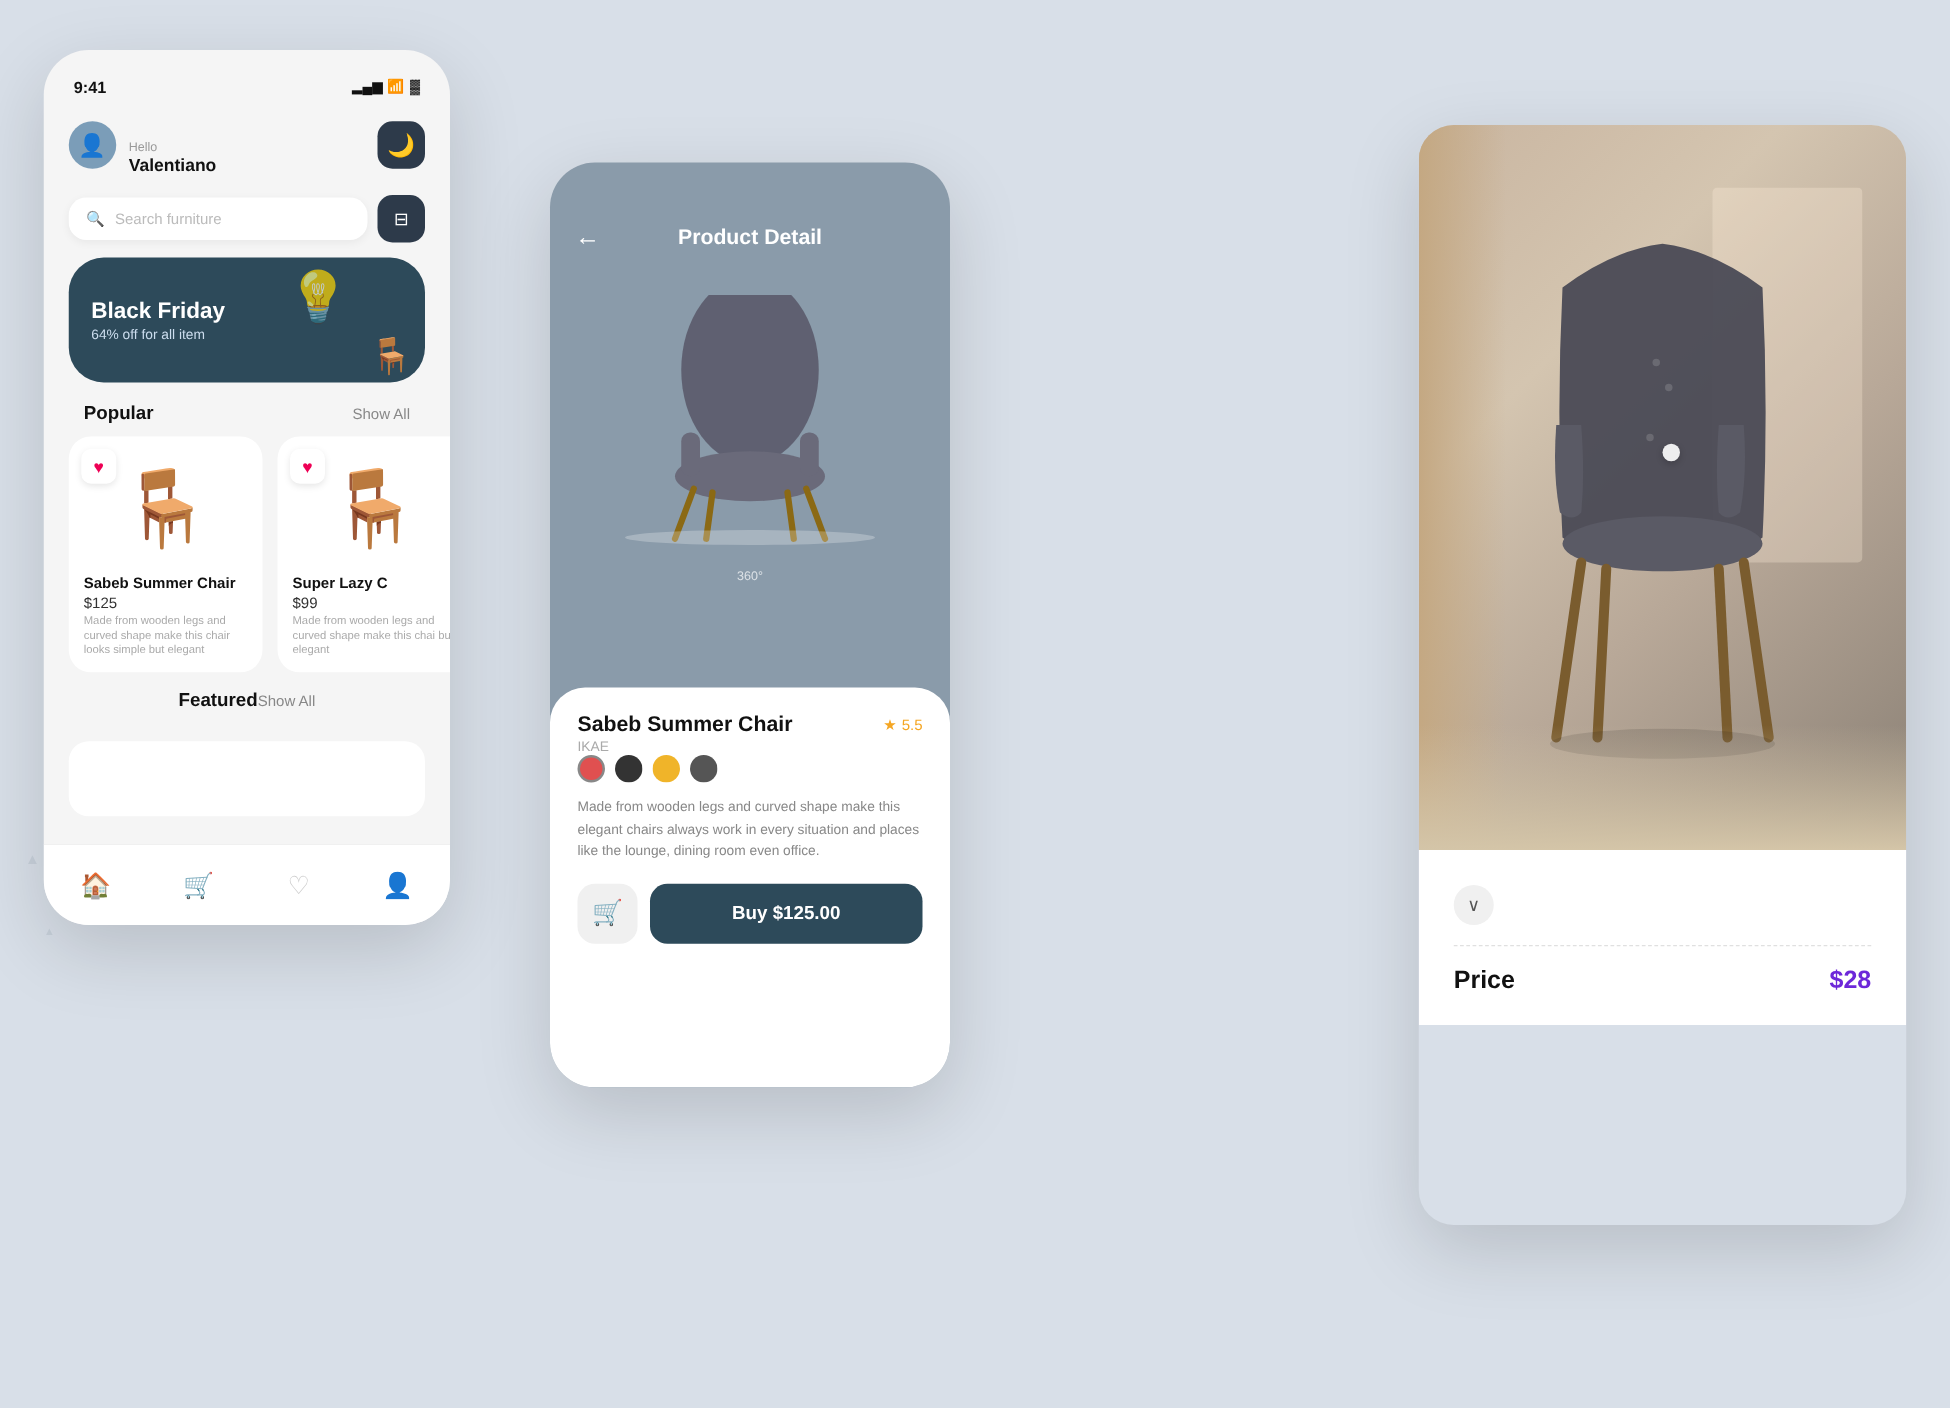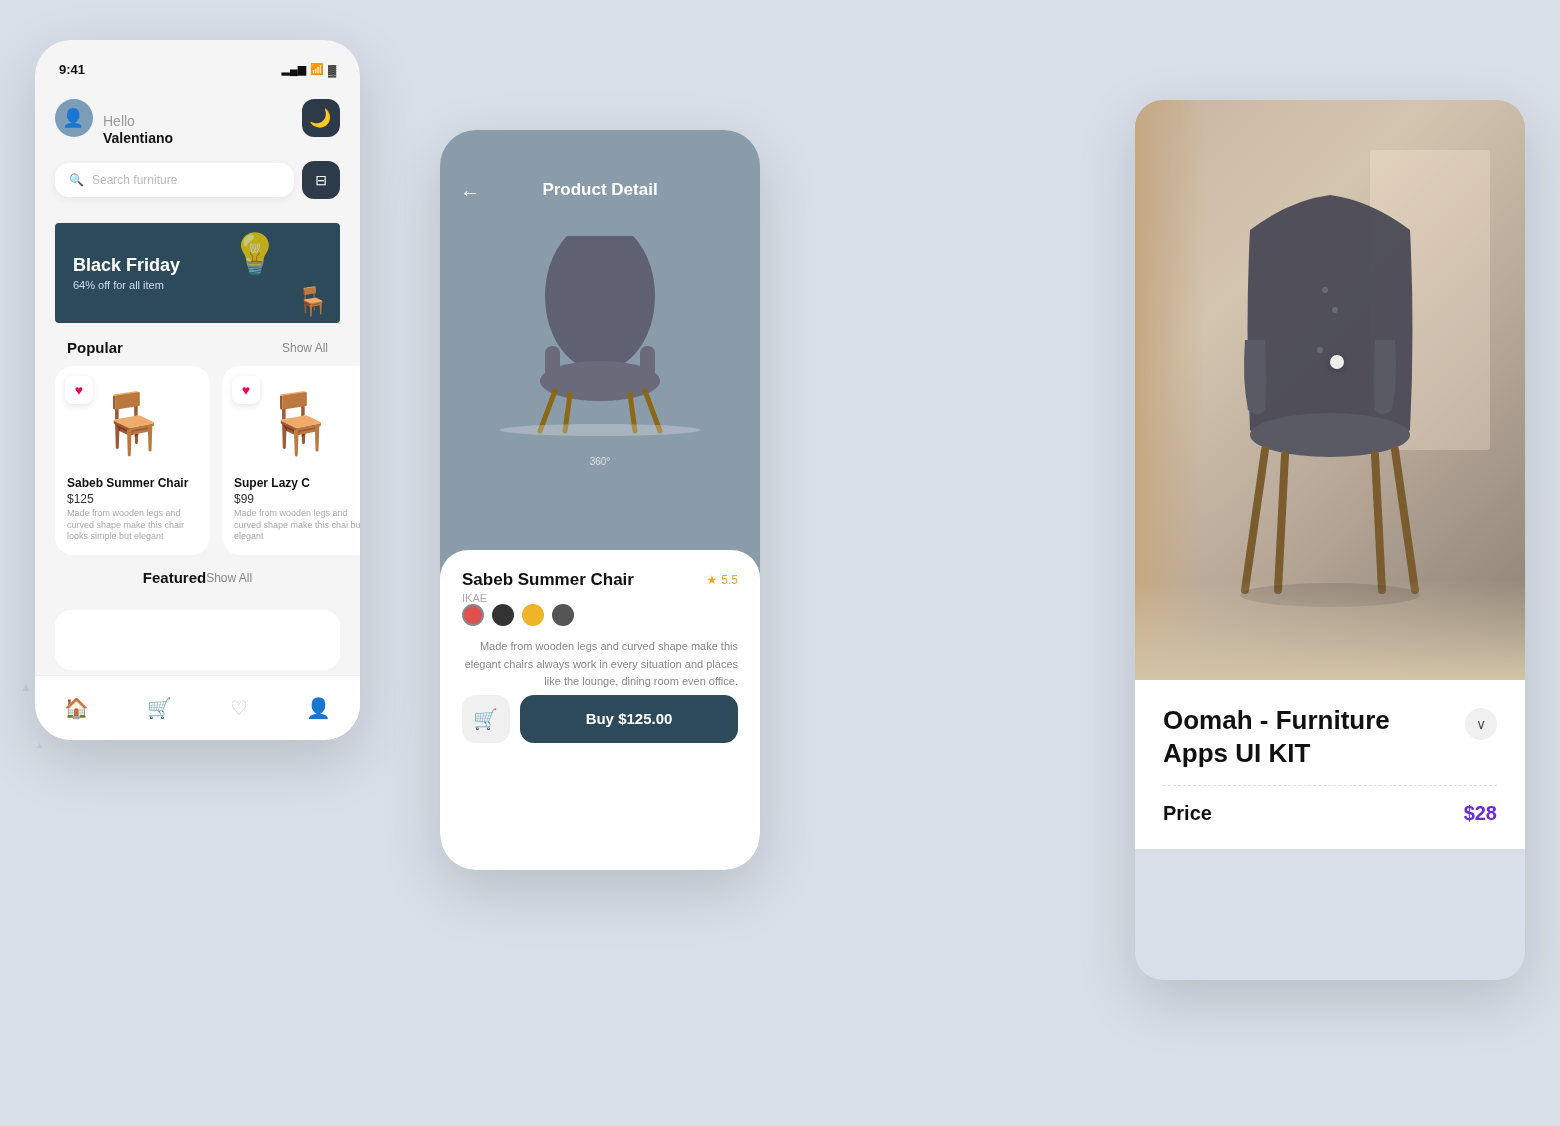--- a/index.html
+++ b/index.html
@@ -66,21 +66,21 @@
       width: 38px; height: 38px;
       border-radius: 50%;
       background: #7b9db8;
       overflow: hidden;
       display: flex;
       align-items: center;
       justify-content: center;
       font-size: 18px;
     }
     .user-text small {
-      font-size: 14px;
+      font-size: 10px;
       color: #999;
       display: block;
       margin-top: 24px;
     }
     .user-text strong {
       font-size: 14px;
       color: #111;
     }
     .notif-btn {
       width: 38px; height: 38px;
@@ -115,22 +115,22 @@
       width: 38px; height: 38px;
       background: #2d3a4a;
       border-radius: 12px;
       display: flex; align-items: center; justify-content: center;
       font-size: 14px;
       color: #fff;
     }
 
     
     .banner {
-      margin: 12px 20px 16px;
-      border-radius: 4px;
+      margin: 0 20px 16px;
+      border-radius: 28px;
       background: #2d4a5a;
       height: 100px;
       position: relative;
       overflow: hidden;
       padding: 24px 18px;
       display: flex;
       flex-direction: column;
       justify-content: center;
     }
     .banner-text h3 {
@@ -343,22 +343,21 @@
       border-radius: 50%;
       border: 2px solid transparent;
     }
     .color-dot.selected {
       border-color: #888;
     }
     .detail-desc {
       font-size: 11px;
       color: #888;
       line-height: 1.6;
-      margin-bottom: 4px;
-      text-align: right;
+      margin-bottom: 16px;
     }
     .buy-row {
       display: flex;
       gap: 10px;
       align-items: center;
     }
     .cart-btn {
       width: 48px; height: 48px;
       border-radius: 14px;
       background: #f0f0f0;
@@ -648,24 +647,20 @@
       <circle cx="155" cy="140" r="3" fill="rgba(255,255,255,0.15)"></circle>
       <circle cx="165" cy="160" r="3" fill="rgba(255,255,255,0.15)"></circle>
       <circle cx="150" cy="200" r="3" fill="rgba(255,255,255,0.15)"></circle>
     </svg>
     <div class="floor"></div>
     <div class="expand-dot"></div>
   </div>
 
   <div class="info-card">
     <div class="info-top-row">
-      <div class="kit-title">
-        <span>Oomah - Furniture</span><br>
-        <span>Apps UI KIT</span>
-      </div>
       <div class="chevron-down">∨</div>
     </div>
     <hr class="divider">
     <div class="price-row">
       <span class="price-label">Price</span>
       <span class="price-value">$28</span>
     </div>
   </div>
 </div>
 

